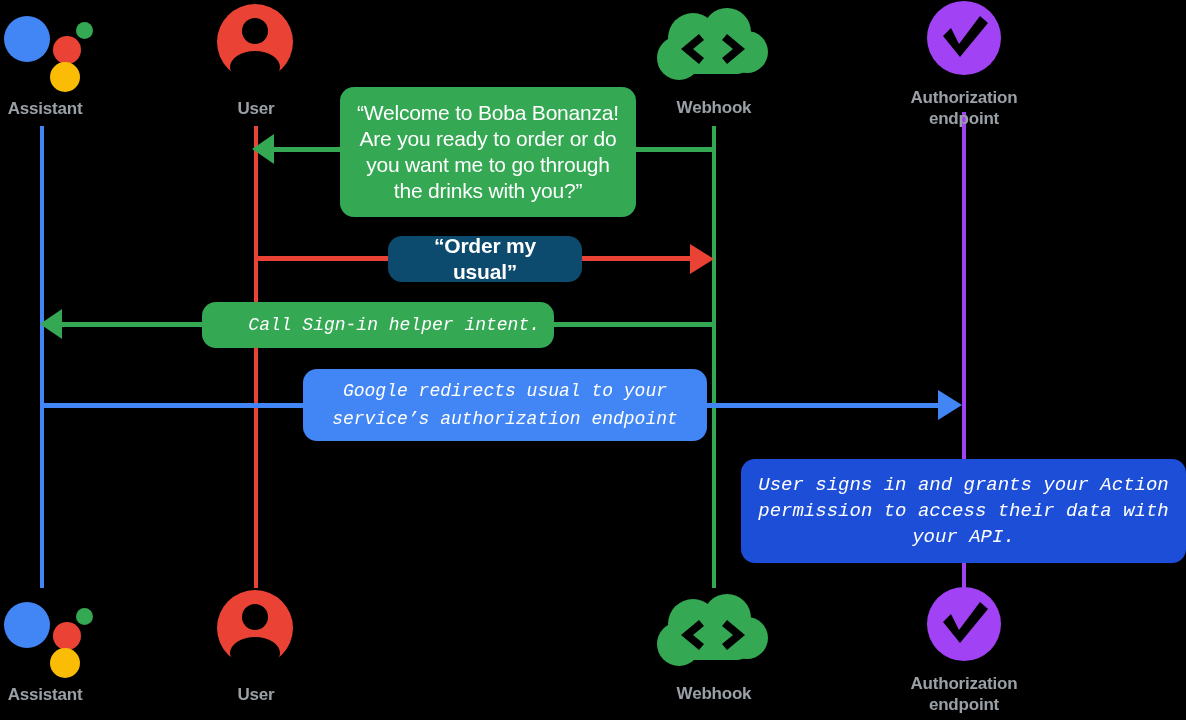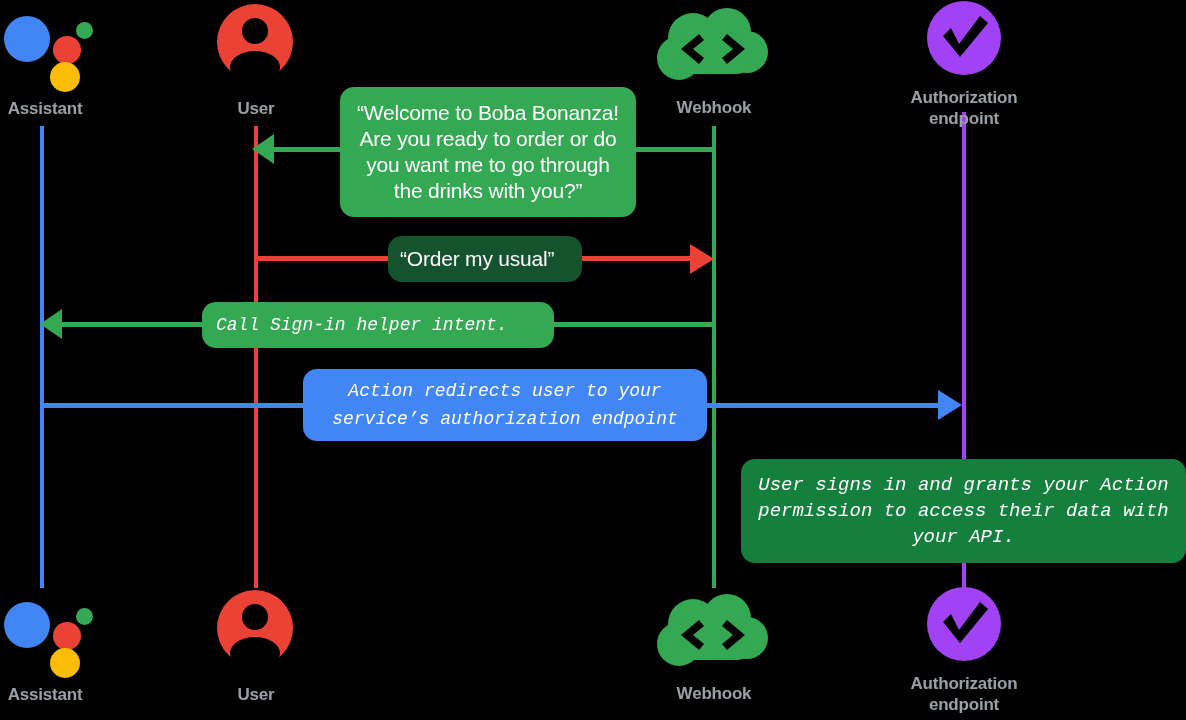--- a/index.html
+++ b/index.html
@@ -65,21 +65,21 @@
     border-bottom: 15px solid transparent;
   }
 
   
   .bubble {
     position: absolute;
     border-radius: 14px;
     color: #ffffff;
     display: flex;
     align-items: center;
-    justify-content: flex-start;
+    justify-content: flex-end;
     text-align: center;
     box-sizing: border-box;
   }
   .bubble-sans {
     font-family: "Liberation Sans", sans-serif;
     font-size: 21px;
     line-height: 26px;
     letter-spacing: -0.2px;
   }
   .bubble-mono {
@@ -218,33 +218,33 @@
 endpoint</div>
 
   <div class="conn-line" style="left:268px; top:147px; width:446px; background:#34a853;"></div>
   <div class="arrow-head arrow-left" style="left:252px; top:134px; border-right:22px solid #34a853;"></div>
   <div class="bubble bubble-sans" style="left:340px; top:87px; width:296px; height:130px; background:#34a853; padding:6px 14px;">
     <span>“Welcome to Boba Bonanza! Are you ready to order or do you want me to go through the drinks with you?”</span>
   </div>
 
   <div class="conn-line" style="left:256px; top:256px; width:434px; background:#ea4335;"></div>
   <div class="arrow-head arrow-right" style="left:690px; top:244px; border-left:24px solid #ea4335;"></div>
-  <div class="bubble bubble-sans" style="left:388px; top:236px; width:194px; height:46px; background:#14532d; padding:0 12px;">
+  <div class="bubble bubble-sans" style="left:388px; top:236px; width:194px; height:46px; background:#0c4a6e; padding:0 12px;font-weight:bold;">
     <span>“Order my usual”</span>
   </div>
 
   <div class="conn-line" style="left:56px; top:322px; width:658px; background:#34a853;"></div>
   <div class="arrow-head arrow-left" style="left:40px; top:309px; border-right:22px solid #34a853;"></div>
   <div class="bubble bubble-mono" style="left:202px; top:302px; width:352px; height:46px; background:#34a853; padding:0 14px;">
     <span>Call Sign-in helper intent.</span>
   </div>
 
   <div class="conn-line" style="left:40px; top:403px; width:900px; background:#4285f4;"></div>
   <div class="arrow-head arrow-right" style="left:938px; top:390px; border-left:24px solid #4285f4;"></div>
   <div class="bubble bubble-mono" style="left:303px; top:369px; width:404px; height:72px; background:#4285f4; padding:0 12px;">
-    <span>Action redirects user to your service’s authorization endpoint</span>
-  </div>
-
-  <div class="bubble bubble-mono-sm" style="left:741px; top:459px; width:445px; height:104px; background:#15803d; padding:0 16px;">
+    <span>Google redirects usual to your service’s authorization endpoint</span>
+  </div>
+
+  <div class="bubble bubble-mono-sm" style="left:741px; top:459px; width:445px; height:104px; background:#1d4ed8; padding:0 16px;">
     <span>User signs in and grants your Action permission to access their data with your API.</span>
   </div>
 
 </div>
 
 </body></html>

